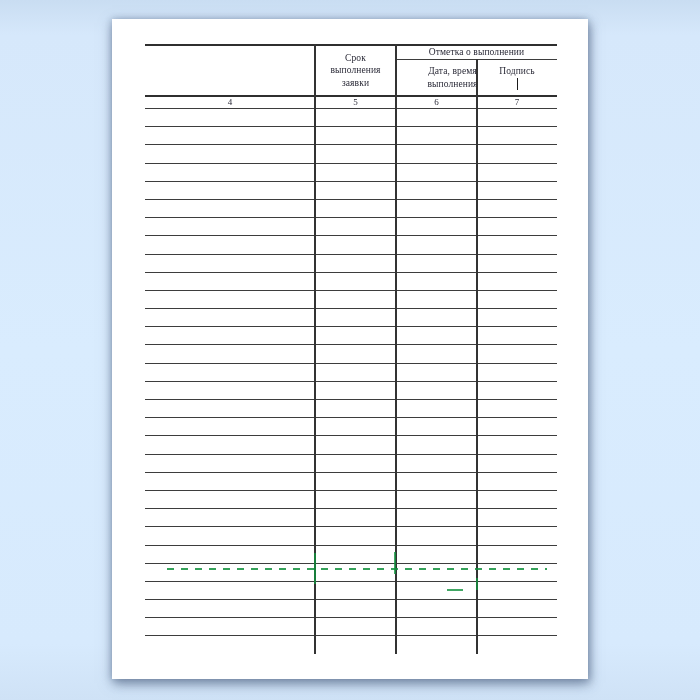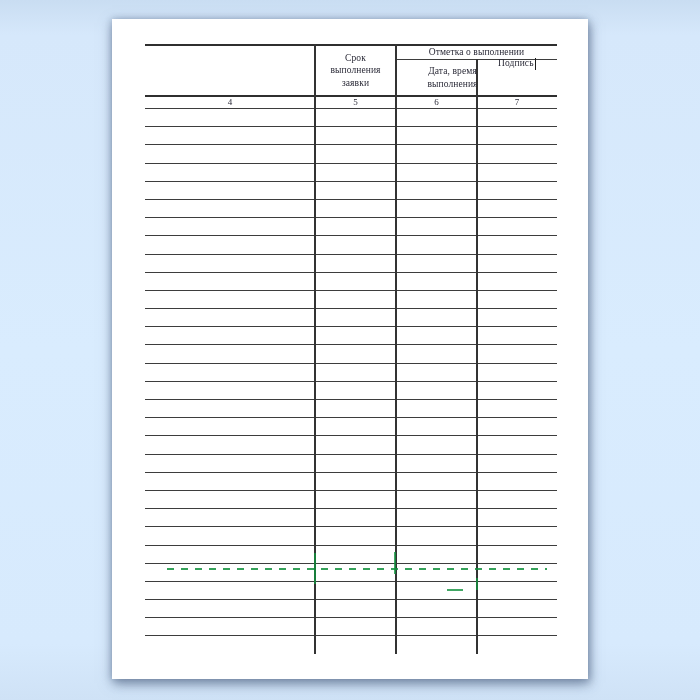--- a/index.html
+++ b/index.html
@@ -24,21 +24,21 @@
     border-bottom:2.2px solid #2f2f2f;
   }
   .hcell{
     position:absolute;display:flex;align-items:center;justify-content:center;
     text-align:center;font-size:9.5px;line-height:1.3;letter-spacing:.1px;
   }
   .h-fio{left:0;top:0;width:170px;height:49px;white-space:nowrap;}
   .h-srok{left:170px;top:0;width:81px;height:49px;padding:0 6px;box-sizing:border-box;}
   .h-group{left:251px;top:0;width:161px;height:12.5px;border-bottom:1.4px solid #3d3d3d;box-sizing:content-box;}
   .h-dv{left:267px;top:14px;width:81px;height:35px;padding:0 6px;box-sizing:border-box;}
-  .h-podpis{left:332px;top:0;width:80px;height:35px;}
+  .h-podpis{left:332px;top:14px;width:80px;height:35px;flex-direction:column;}
   .caret{
     display:inline-block;width:1.4px;height:12px;background:#1b1b1b;
     margin-left:1px;vertical-align:-2px;
   }
   
   .numrow{
     display:flex;height:11px;border-bottom:1.4px solid #3d3d3d;
   }
   .numcell{
     display:flex;align-items:center;justify-content:center;

